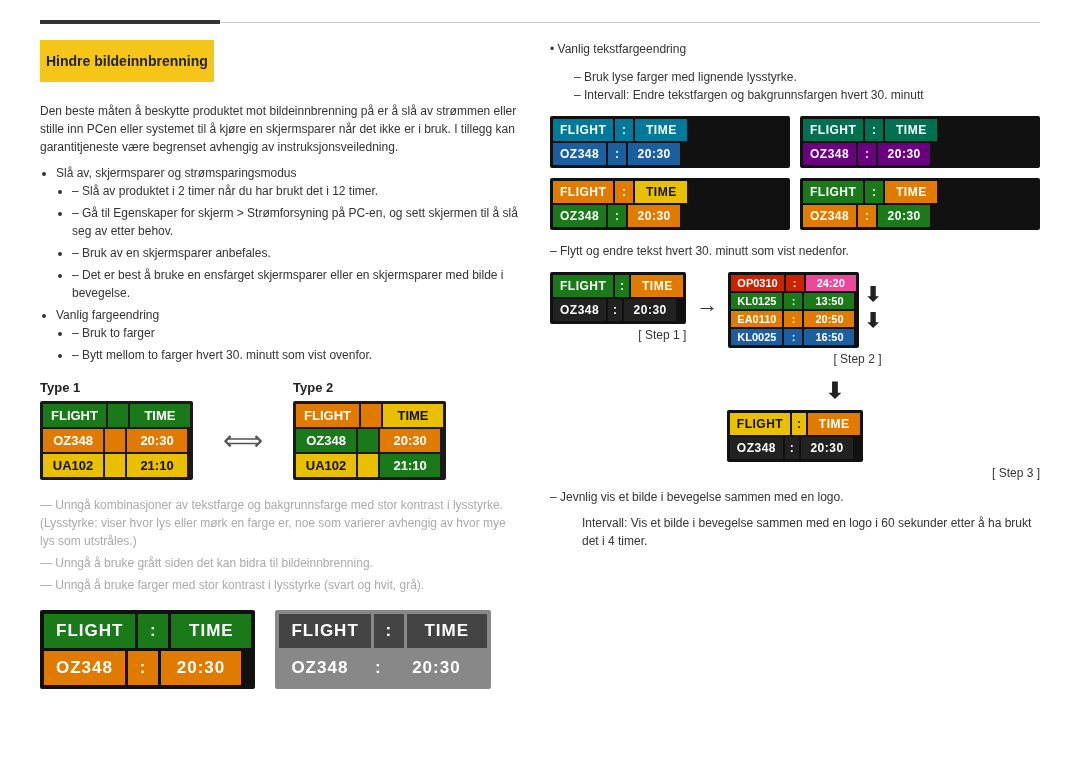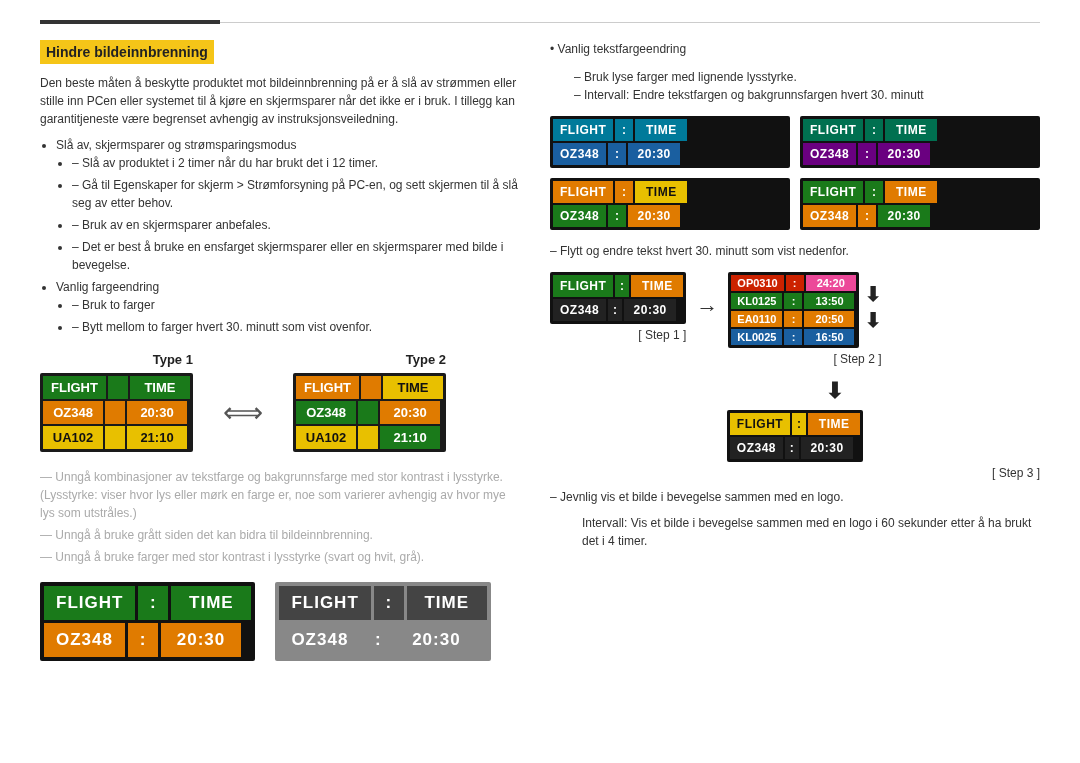--- a/index.html
+++ b/index.html
@@ -42,22 +42,22 @@
       width: 480px;
       flex-shrink: 0;
     }
 
     .section-title {
       font-size: 14px;
       font-weight: bold;
       color: #222;
       background: #f5c518;
       display: inline-block;
-      padding: 4px 6px;
-      margin-bottom: 10px;
+      padding: 13px 6px;
+      margin-bottom: 20px;
     }
 
     .body-text {
       font-size: 12px;
       color: #333;
       line-height: 1.5;
       margin-bottom: 8px;
     }
 
     .bullet-list {
@@ -88,21 +88,21 @@
     .type-examples {
       display: flex;
       gap: 30px;
       margin: 16px 0;
       align-items: center;
     }
     .type-label {
       font-size: 13px;
       font-weight: bold;
       margin-bottom: 6px;
-      text-align: right;
+      text-align: left;
     }
     .type-arrow {
       font-size: 28px;
       color: #555;
       margin-top: 20px;
     }
 
     
     .flight-board {
       display: inline-block;

